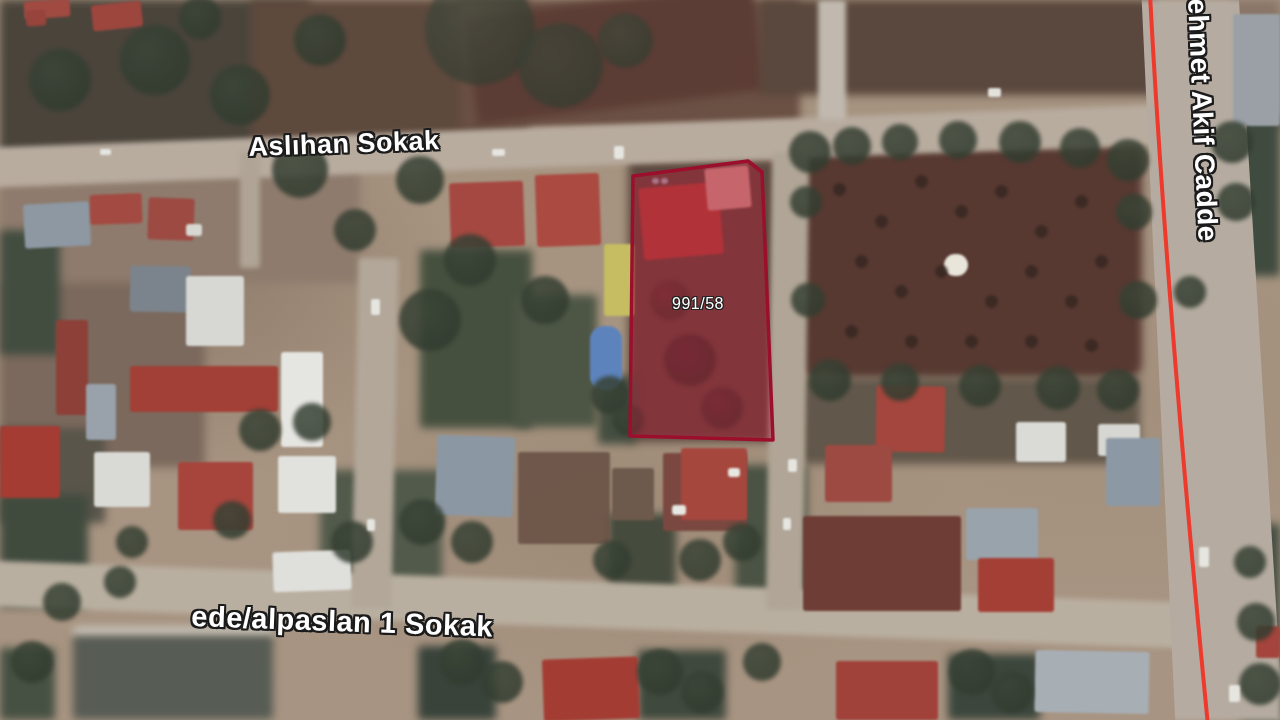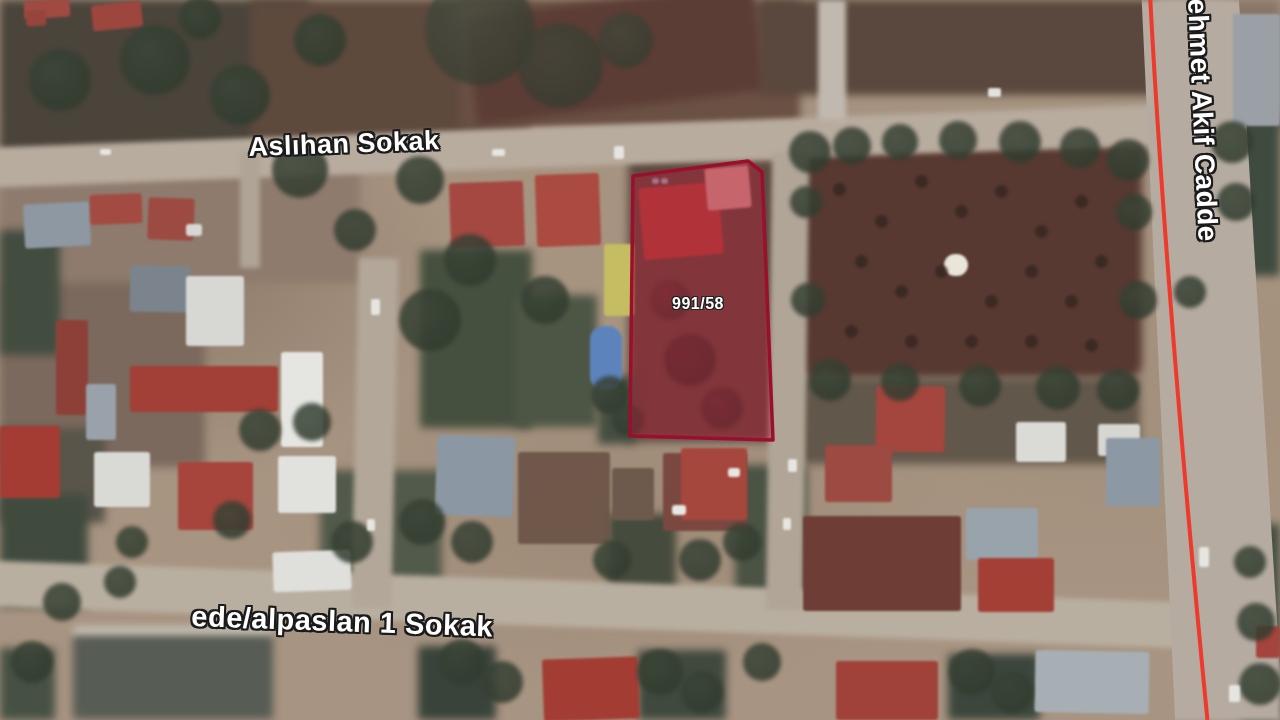--- a/index.html
+++ b/index.html
@@ -17,21 +17,21 @@
   .street-label{
     position:absolute;z-index:50;color:#fff;font-weight:700;white-space:nowrap;
     letter-spacing:.5px;
     text-shadow:-2px -2px 0 #1b1b1b,2px -2px 0 #1b1b1b,-2px 2px 0 #1b1b1b,2px 2px 0 #1b1b1b,
                  0 -2px 0 #1b1b1b,0 2px 0 #1b1b1b,-2px 0 0 #1b1b1b,2px 0 0 #1b1b1b;
   }
   #label-street-top{left:248px;top:132px;font-size:27px;transform:rotate(-2deg);transform-origin:0 0;}
   #label-street-bottom{left:192px;top:600px;font-size:29px;transform:rotate(2deg);transform-origin:0 0;}
   #label-street-right{left:1212px;top:-26px;font-size:28px;transform:rotate(87.5deg);transform-origin:0 0;}
   #label-parcel{
-    position:absolute;z-index:50;left:672px;top:295px;color:#fff;font-weight:700;font-size:16px;
+    position:absolute;z-index:50;left:672px;top:295px;color:#fff;font-weight:400;font-size:16px;
     letter-spacing:.5px;
     text-shadow:-1px -1px 0 #222,1px -1px 0 #222,-1px 1px 0 #222,1px 1px 0 #222,
                  0 -1px 0 #222,0 1px 0 #222,-1px 0 0 #222,1px 0 0 #222;
   }
 </style>
 </head>
 <body>
 
 <div id="map">
   <div id="scene">

